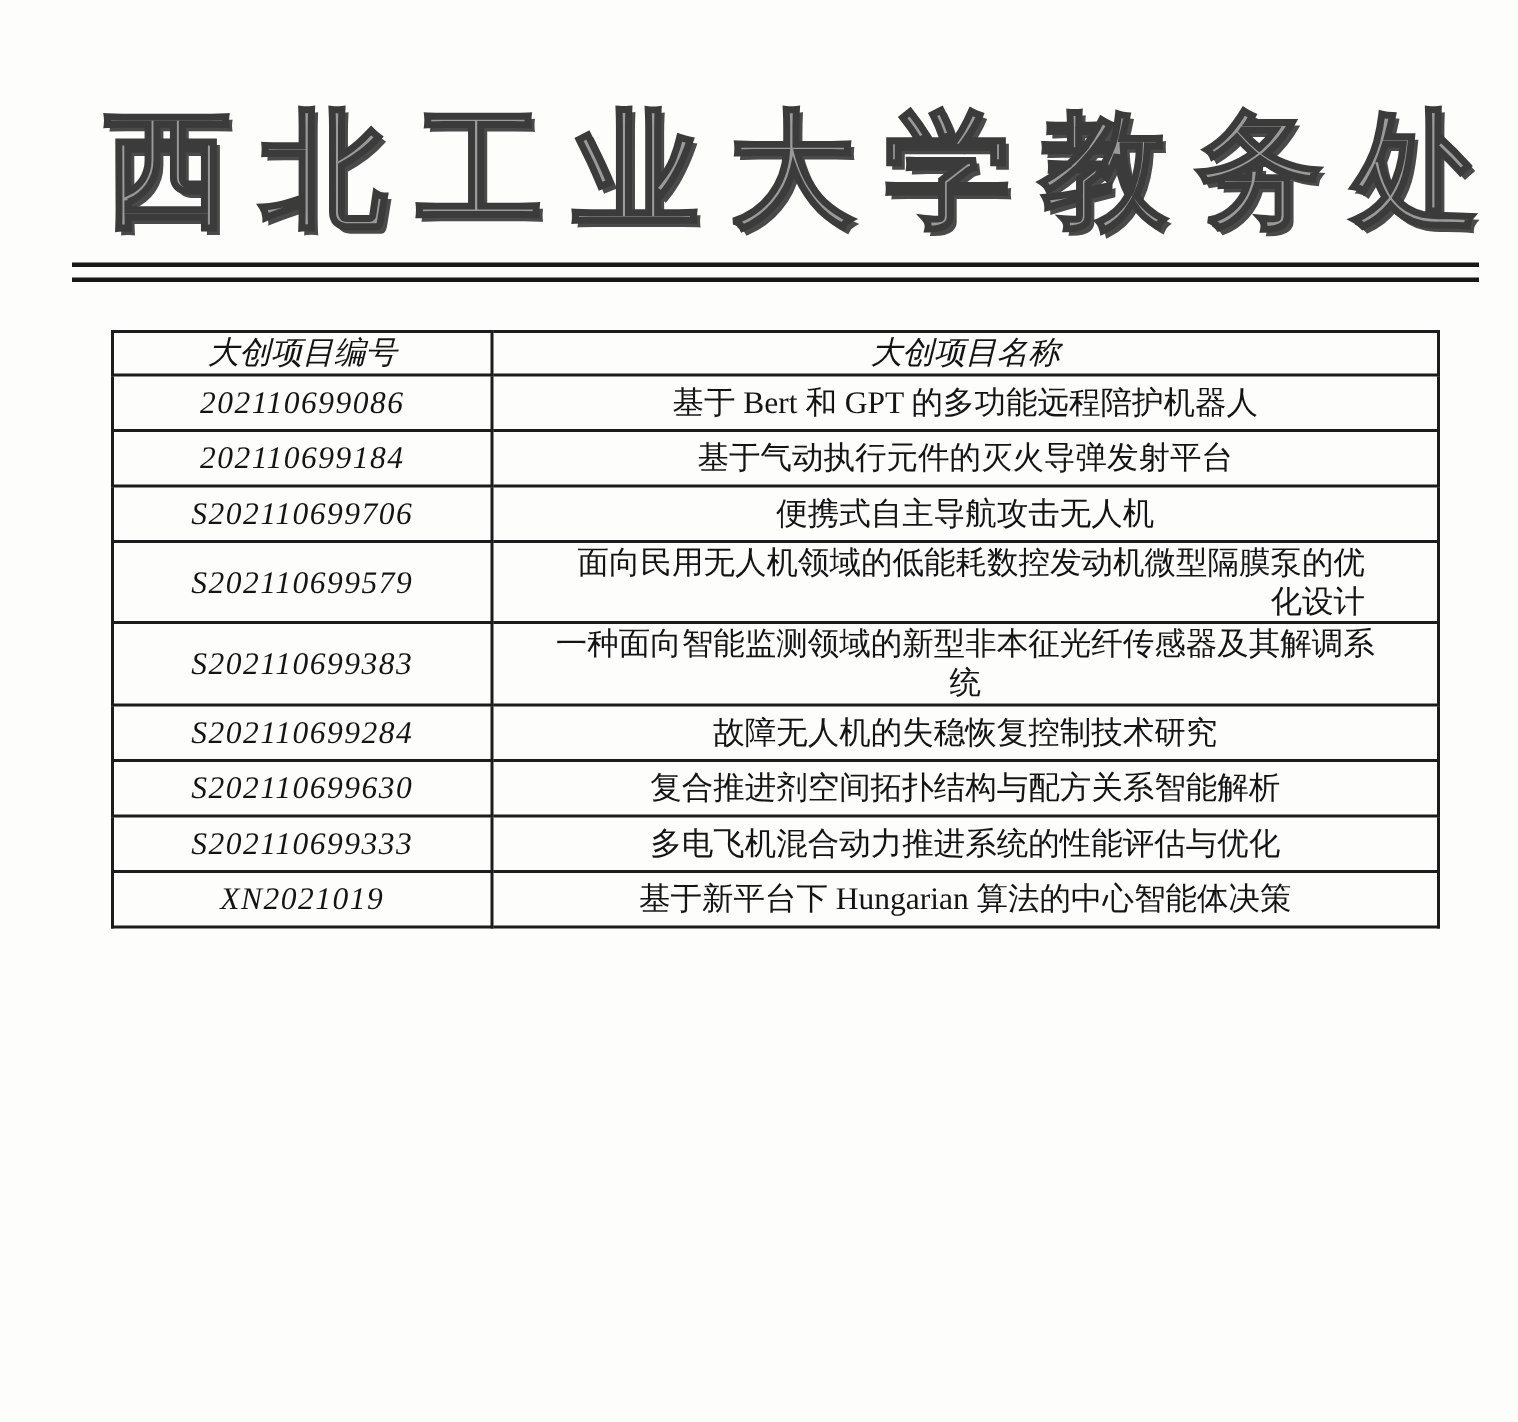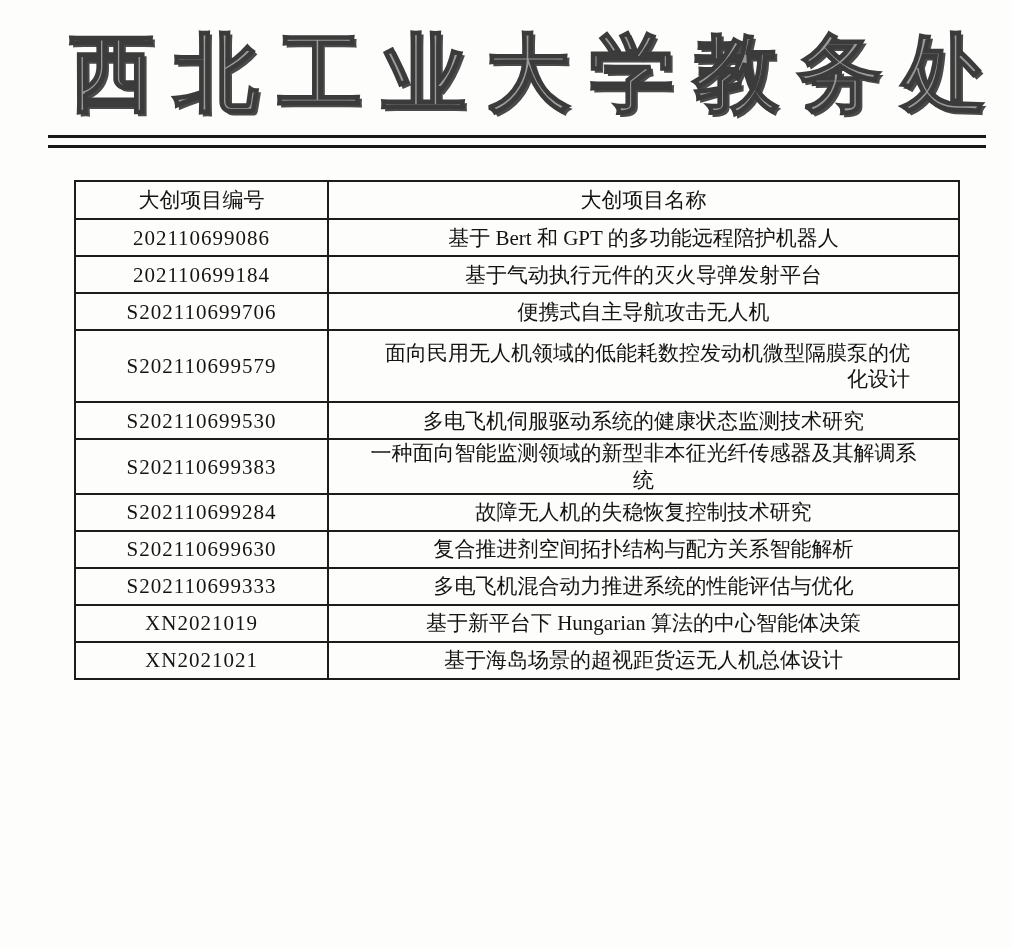--- a/index.html
+++ b/index.html
@@ -13,20 +13,21 @@
     height: 948px;
     background: #fdfdfb;
     font-family: "Liberation Serif", "DejaVu Serif", serif;
     color: #141414;
     overflow: hidden;
   }
   
   .masthead {
     padding-top: 27px;
     width: 100%;
+    margin-top: 40px;
   }
   .masthead-title {
     margin: 0 0 0 70px;
     width: 920px;
     font-family: "Liberation Sans", "DejaVu Sans", sans-serif;
     font-weight: bold;
     font-size: 84px;
     line-height: 1.1;
     letter-spacing: 20px;
     white-space: nowrap;
@@ -57,27 +58,28 @@
     border: 2px solid #1c1c1c;
     padding: 0 6px;
     text-align: center;
     vertical-align: middle;
     font-size: 21px;
     font-weight: normal;
     line-height: 1.25;
   }
   col.code-col  { width: 253px; }
   col.name-col  { width: 631px; }
-  tr.head-row   { height: 38px; }
+  tr.head-row   { height: 28px; font-style: italic; }
   tbody tr      { height: 37px; }
-  tbody tr.tall { height: 72px; }
+  tbody tr.tall { height: 54px; }
   td.code {
     font-family: "Liberation Serif", "DejaVu Serif", serif;
     letter-spacing: 1px;
     font-size: 21px;
+    font-style: italic;
   }
   td.name .name-text {
     display: inline-block;
     max-width: 560px;
   }
   tr.tall td.name .name-text {
     max-width: 533px; 
     text-align: right;
   }
 </style>
@@ -130,26 +132,20 @@
 
 
 
   <tr class="tall">
     <td class="code">S202110699579</td>
     <td class="name">
       <span class="name-text">面向民用无人机领域的低能耗数控发动机微型隔膜泵的优化设计</span>
     </td>
   </tr>
 
-  <tr>
-    <td class="code">S202110699530</td>
-    <td class="name">
-      <span class="name-text">多电飞机伺服驱动系统的健康状态监测技术研究</span>
-    </td>
-  </tr>
 
   <tr>
     <td class="code">S202110699383</td>
     <td class="name">
       <span class="name-text">一种面向智能监测领域的新型非本征光纤传感器及其解调系统</span>
     </td>
   </tr>
 
   <tr>
     <td class="code">S202110699284</td>
@@ -173,24 +169,18 @@
     </td>
   </tr>
 
   <tr>
     <td class="code">XN2021019</td>
     <td class="name">
       <span class="name-text">基于新平台下 Hungarian 算法的中心智能体决策</span>
     </td>
   </tr>
 
-  <tr>
-    <td class="code">XN2021021</td>
-    <td class="name">
-      <span class="name-text">基于海岛场景的超视距货运无人机总体设计</span>
-    </td>
-  </tr>
 
 </tbody>
     </table>
   </div>
 
 </div>
 
 </body></html>

